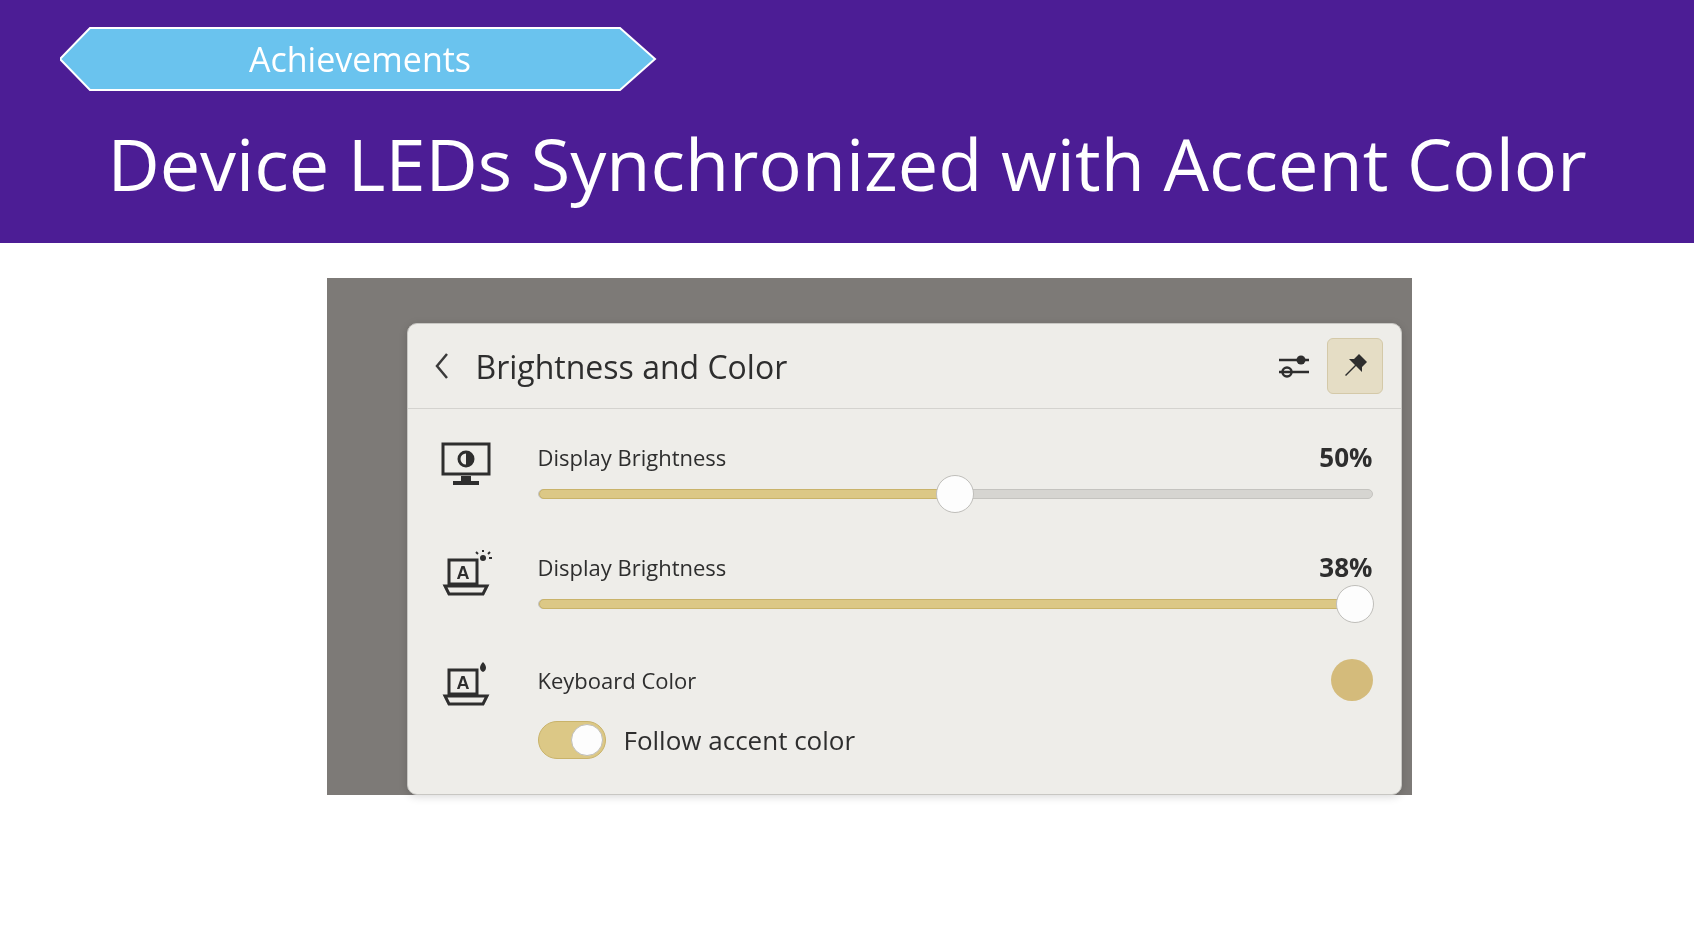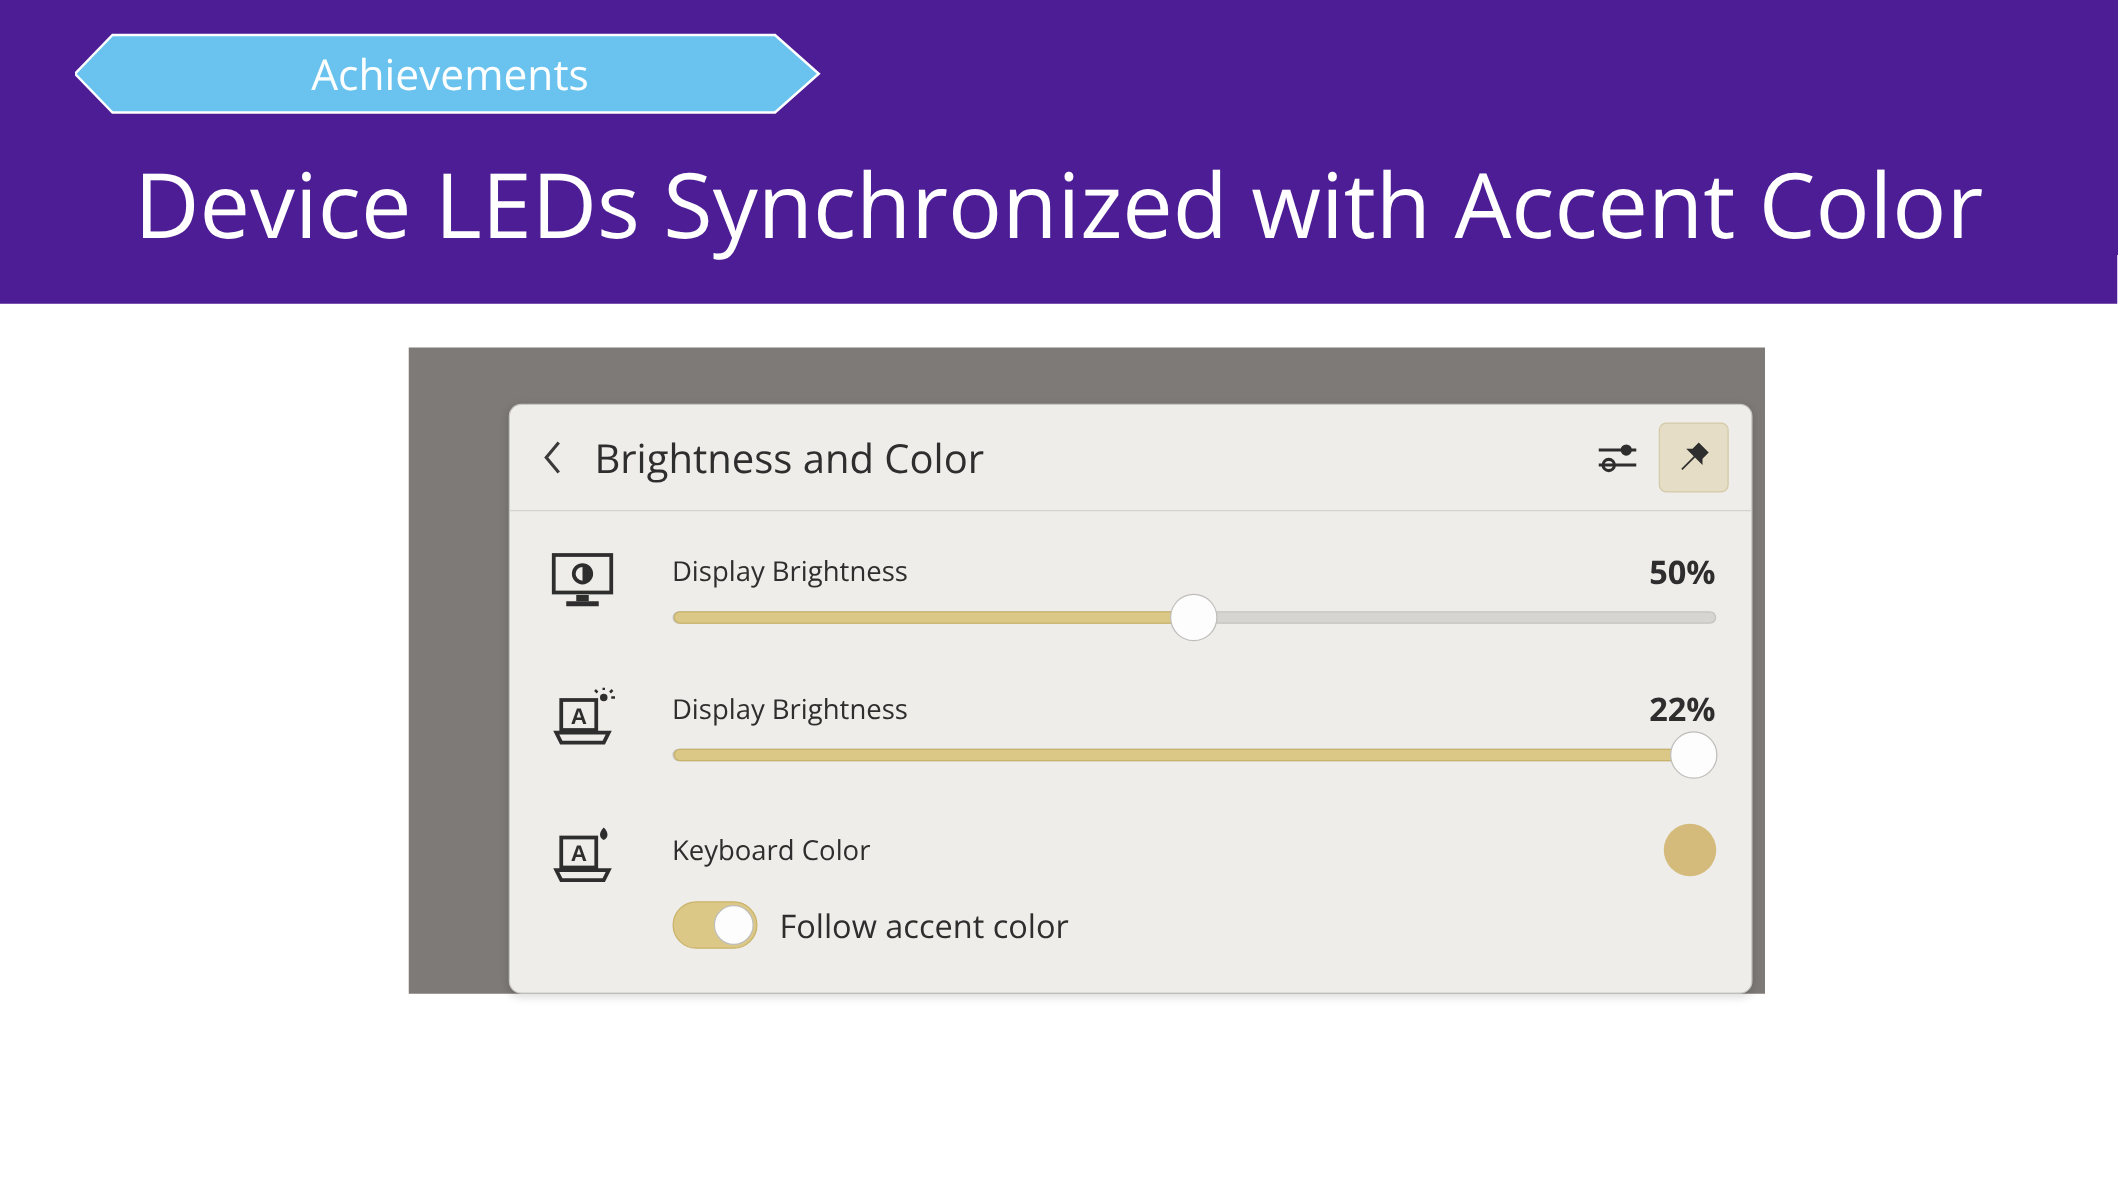--- a/index.html
+++ b/index.html
@@ -283,21 +283,21 @@
               <circle cx="44" cy="8" r="3" fill="#2e2e2e"></circle>
               <line x1="44" y1="2" x2="44" y2="0" stroke="#2e2e2e" stroke-width="2"></line>
               <line x1="49" y1="4" x2="51" y2="2" stroke="#2e2e2e" stroke-width="2"></line>
               <line x1="50" y1="8" x2="53" y2="8" stroke="#2e2e2e" stroke-width="2"></line>
               <line x1="39" y1="4" x2="37" y2="2" stroke="#2e2e2e" stroke-width="2"></line>
             </svg>
           </div>
           <div class="control-content">
             <div class="control-label-row">
               <span class="control-label">Display Brightness</span>
-              <span class="control-value">22%</span>
+              <span class="control-value">38%</span>
             </div>
             <div class="slider-track">
               <div class="slider-fill" style="width:100%"></div>
               <div class="slider-thumb" style="left:98%"></div>
             </div>
           </div>
         </div>
 
         <div class="control-row">
           <div class="control-icon">

